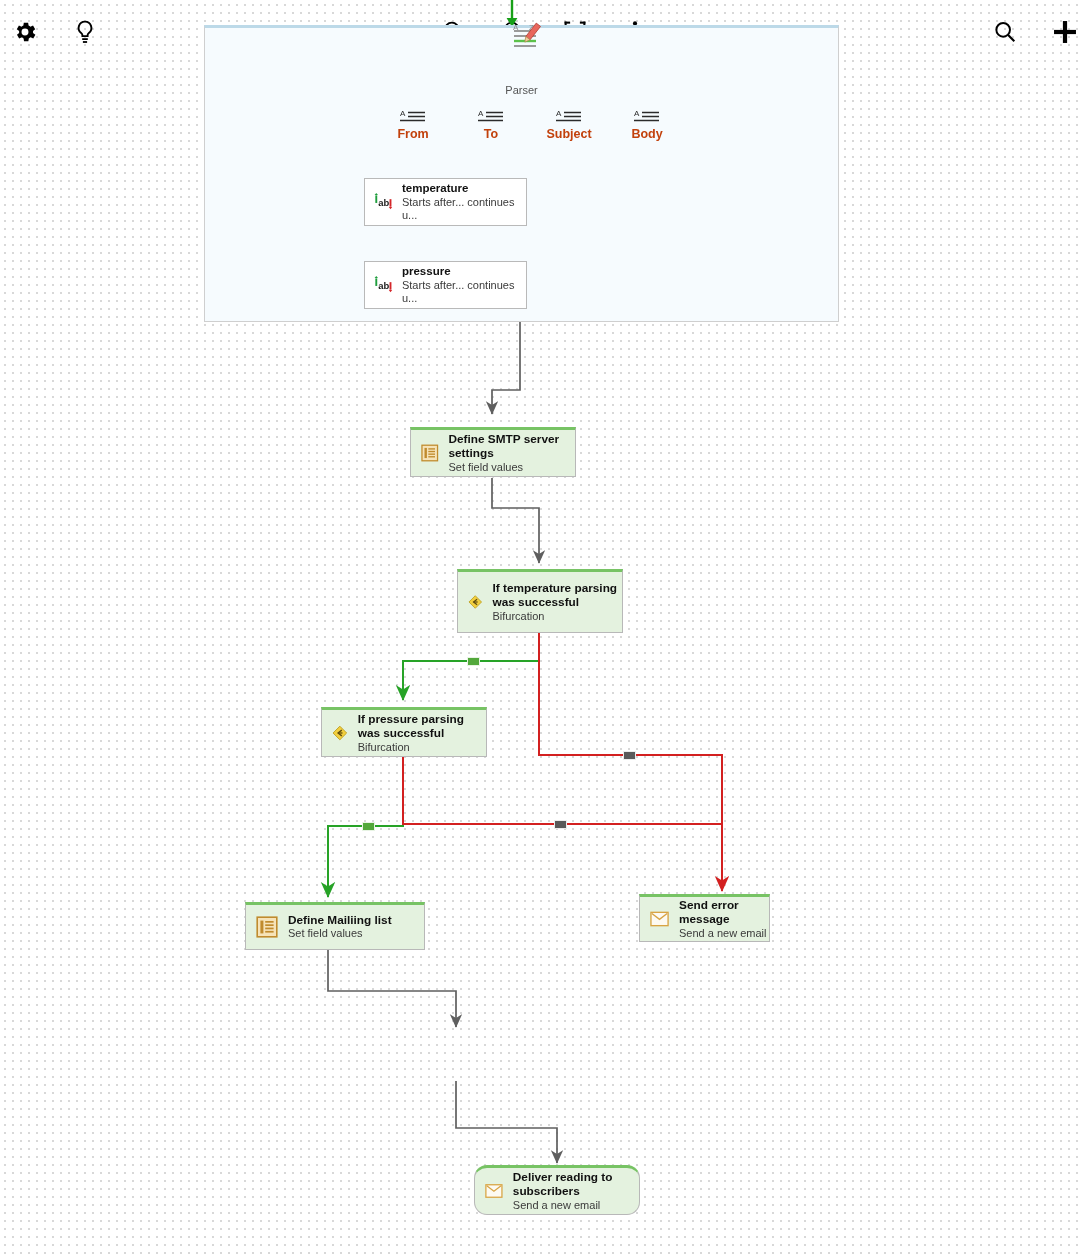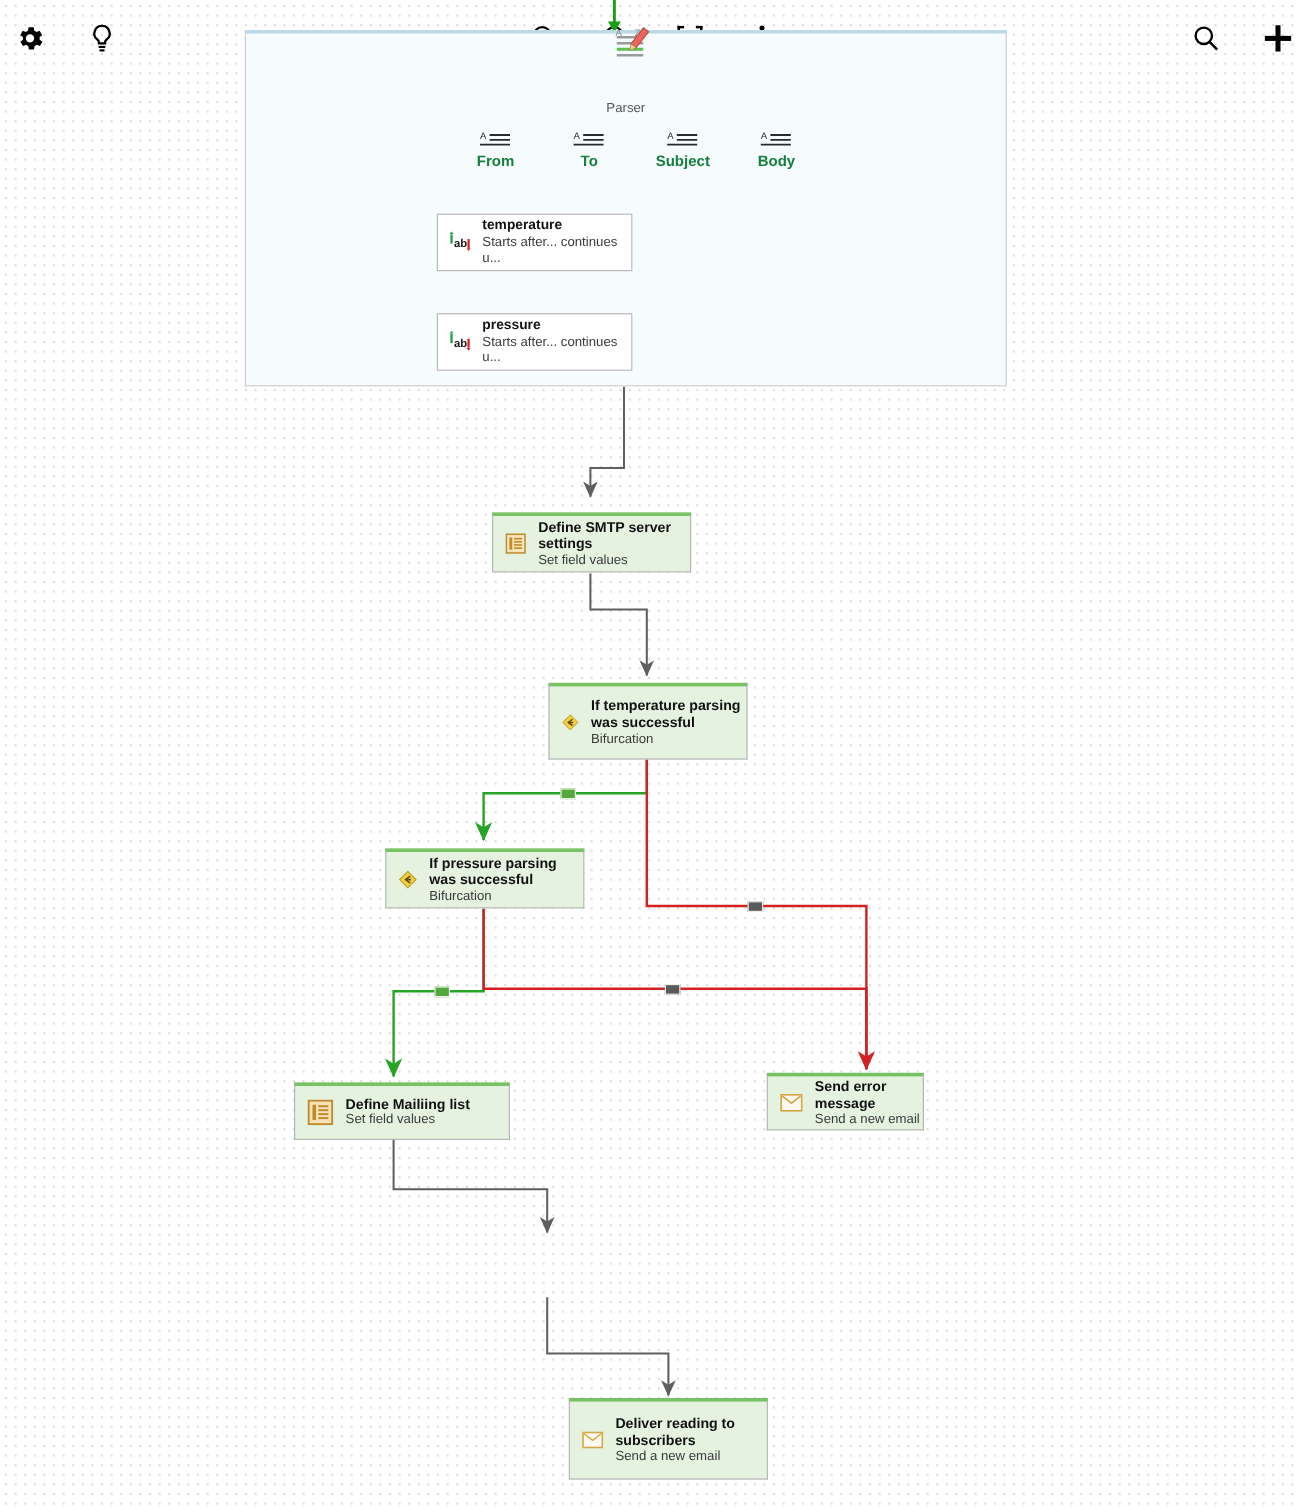--- a/index.html
+++ b/index.html
@@ -79,21 +79,21 @@
   .field-tab {
     display: flex;
     flex-direction: column;
     align-items: center;
     cursor: pointer;
     min-width: 46px;
   }
   .field-tab-label {
     margin-top: 3px;
     font-size: 12.5px;
-    color: #15803d;
+    color: #c2410c;
     font-weight: bold;
   }
 
   
   .value-box {
     position: absolute;
     width: 163px;
     height: 48px;
     background: #ffffff;
     border: 1px solid #b9b9b9;
@@ -432,21 +432,21 @@
       <rect x="1.2" y="1.6" width="21.6" height="16.8" fill="#fdfaf2" stroke="#d8a443" stroke-width="1.7"></rect>
       <path d="M2.4,3 L12,10.4 L21.6,3" fill="none" stroke="#d8a443" stroke-width="1.7"></path>
     </svg>
     <div class="n-text">
       <div class="n-title">Send error message</div>
       <div class="n-sub">Send a new email</div>
     </div>
   </div>
 
 
-  <div class="node" style="left:474px; top:1165px; width:166px; height:68px;">
+  <div class="node" style="left:474px; top:1165px; width:166px; height:50px;border-radius:13px;">
     <svg width="24" height="20" viewBox="0 0 24 20">
       <rect x="1.2" y="1.6" width="21.6" height="16.8" fill="#fdfaf2" stroke="#d8a443" stroke-width="1.7"></rect>
       <path d="M2.4,3 L12,10.4 L21.6,3" fill="none" stroke="#d8a443" stroke-width="1.7"></path>
     </svg>
     <div class="n-text">
       <div class="n-title">Deliver reading to subscribers</div>
       <div class="n-sub">Send a new email</div>
     </div>
   </div>
 

